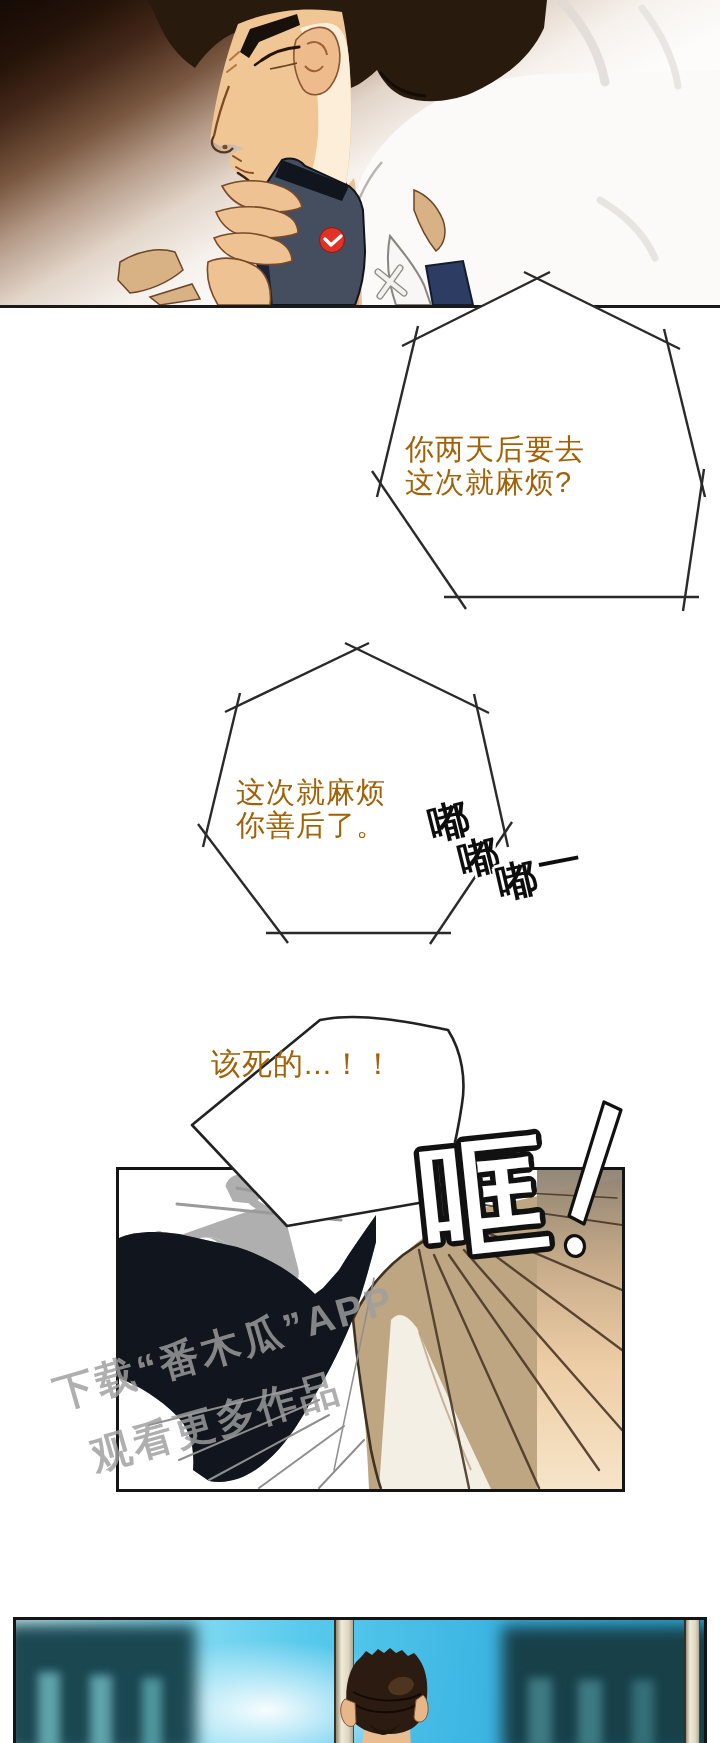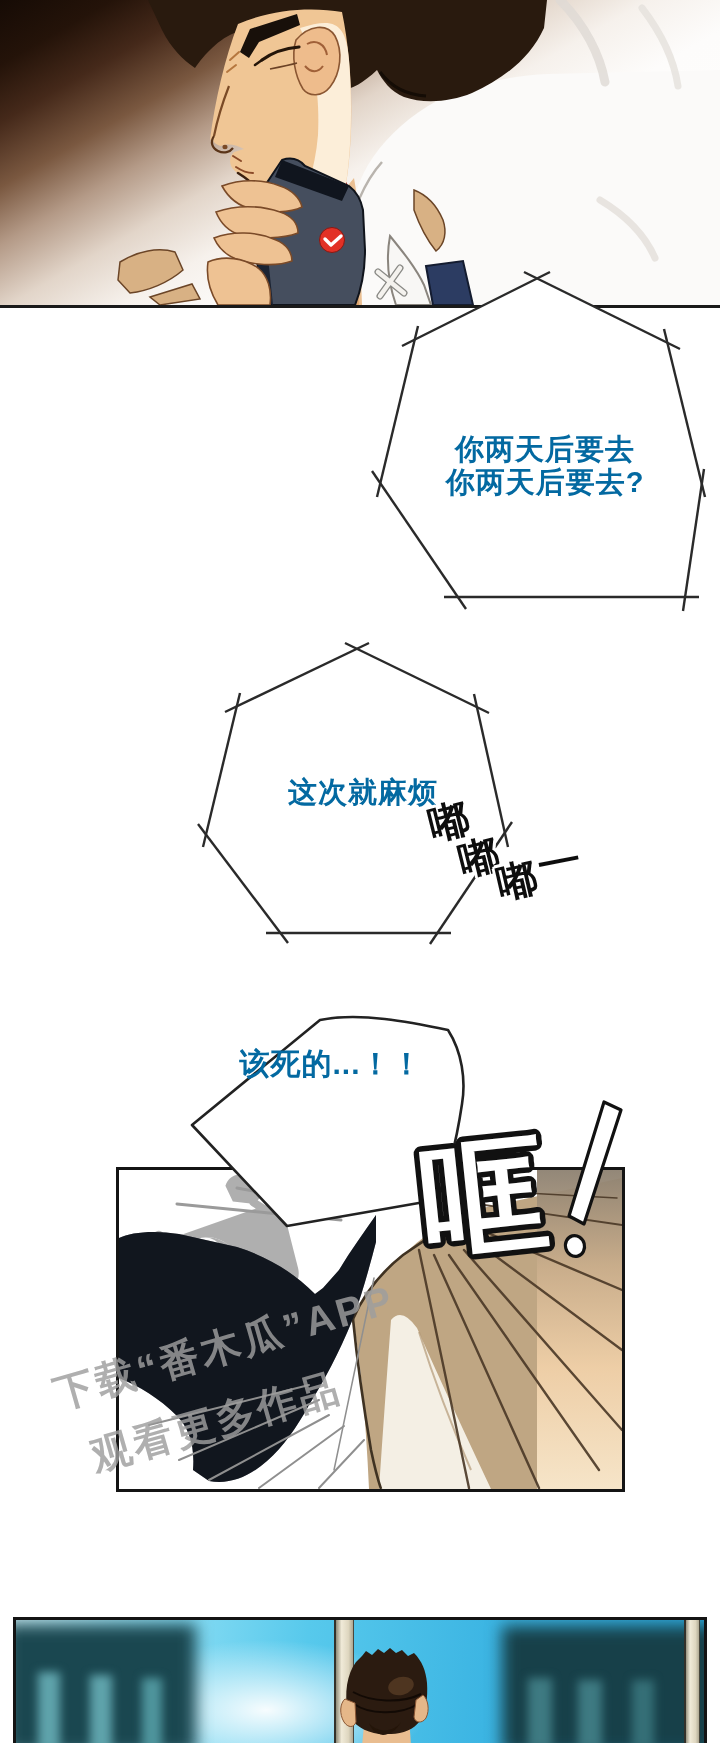--- a/index.html
+++ b/index.html
@@ -6,22 +6,22 @@
   #canvas{position:relative;width:720px;height:1743px;background:#fff;overflow:hidden;
           font-family:"Liberation Sans","DejaVu Sans",sans-serif;}
   .abs{position:absolute;}
   
   #panel1{left:0;top:0;width:720px;height:305px;border-bottom:3px solid #1a1a1a;
     background:linear-gradient(150deg,#160b05 0%,#241309 9%,#45291a 17%,#7a5840 26%,
                #b49a87 34%,#e2d5c9 43%,#f6f1ec 52%,#fdfcfb 62%,#ffffff 100%);}
   #panel1 svg{display:block;}
   
   #bubbles{left:0;top:0;width:720px;height:1743px;z-index:5;pointer-events:none;}
-  .btext{position:absolute;z-index:6;color:#0369a1;font-weight:700;font-size:29px;
-         line-height:33px;text-align:center;letter-spacing:1px;}
+  .btext{position:absolute;z-index:6;color:#a16207;font-weight:400;font-size:29px;
+         line-height:33px;letter-spacing:1px;}
   .beep{position:absolute;z-index:6;color:#0d0d0d;font-weight:800;font-size:40px;
         text-shadow:-3px 0 #fff,3px 0 #fff,0 -3px #fff,0 3px #fff,
                     -2px -2px #fff,2px 2px #fff,-2px 2px #fff,2px -2px #fff;}
   
   #panel2{left:116px;top:1167px;width:503px;height:319px;border:3px solid #141414;
           background:#fff;overflow:hidden;z-index:1;}
   .wm{position:absolute;z-index:6;color:#9e9e9e;opacity:.82;font-weight:700;
       font-size:40px;letter-spacing:3px;transform:rotate(-16deg);transform-origin:left center;
       white-space:nowrap;}
   
@@ -242,24 +242,25 @@
     <text x="483" y="1241" font-size="126" font-weight="800" text-anchor="middle" fill="#fff" stroke="#111" stroke-width="11" stroke-linejoin="round" paint-order="stroke" transform="rotate(-6 483 1190)">哐</text>
 
     <g fill="#fff" stroke="#111" stroke-width="3.2" stroke-linejoin="round">
       <polygon points="604,1102 621,1110 584,1224 569,1216"></polygon>
       <ellipse cx="575" cy="1246" rx="9.5" ry="10.5" transform="rotate(-15 575 1246)"></ellipse>
     </g>
   </svg>
 
   <div class="btext" style="left:405px;top:433px;width:280px;">
     <div>你两天后要去</div>
-    <div>你两天后要去?</div>
-  </div>
-  <div class="btext" style="left:243px;top:776px;width:240px;">
+    <div>这次就麻烦?</div>
+  </div>
+  <div class="btext" style="left:236px;top:776px;width:240px;">
     <div>这次就麻烦</div>
+    <div>你善后了。</div>
   </div>
   <div class="btext" style="left:211px;top:1047px;width:240px;font-size:30px;">该死的...！！</div>
 
   <span class="beep" style="left:429px;top:794px;transform:rotate(-14deg);">嘟</span>
   <span class="beep" style="left:459px;top:830px;transform:rotate(-14deg);">嘟</span>
   <span class="beep" style="left:497px;top:853px;transform:rotate(-13deg);">嘟</span>
   <span class="beep" style="left:538px;top:836px;transform:rotate(-11deg);">—</span>
 
 </div>
 

